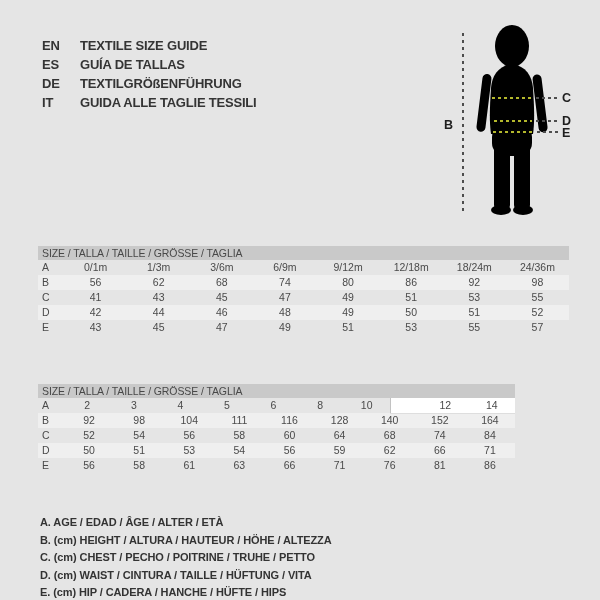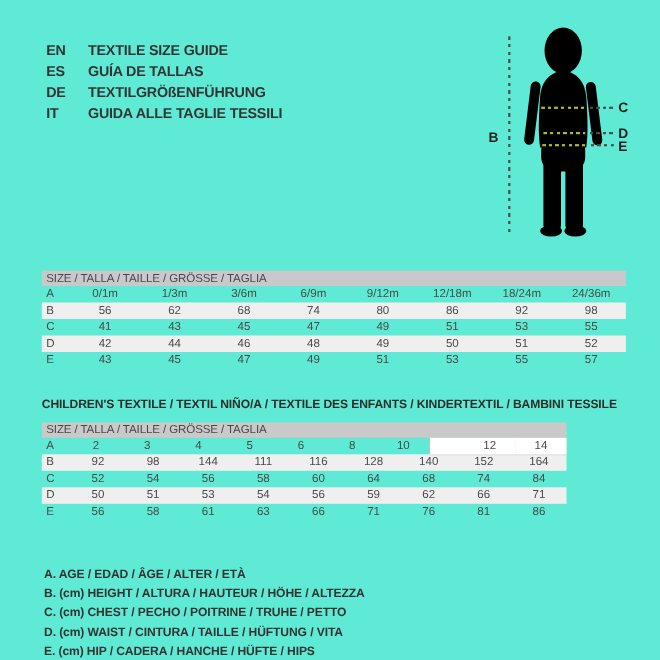--- a/index.html
+++ b/index.html
@@ -1,16 +1,16 @@
 <!DOCTYPE html>
 <html><head>
 <meta charset="utf-8">
 <style>
   html,body{margin:0;padding:0;background:#fff;}
-  .canvas{position:relative;width:600px;height:600px;background:#5eead4;
+  .canvas{position:relative;width:600px;height:600px;background:#e5e5e5;
     font-family:"Liberation Sans",sans-serif;color:#3f3f3f;overflow:hidden;text-decoration:underline;}
 
   
   .langs{position:absolute;left:42px;top:36px;}
   .lang-row{display:flex;font-size:13px;font-weight:bold;line-height:19px;color:#343434;letter-spacing:-0.2px;}
   .lang-code{width:38px;}
 
   
   .figure-wrap{position:absolute;left:430px;top:10px;width:170px;height:215px;}
   .silhouette{position:absolute;left:45px;top:12px;}
@@ -146,40 +146,39 @@
         <span class="cell">45</span>
         <span class="cell">47</span>
         <span class="cell">49</span>
         <span class="cell">51</span>
         <span class="cell">53</span>
         <span class="cell">55</span>
         <span class="cell">57</span>
       </div>
     </div>
 
-  <div class="table-title" style="top:362px;">CHILDREN'S TEXTILE / TEXTIL NIÑO/A / TEXTILE DES ENFANTS / KINDERTEXTIL / BAMBINI TESSILE</div>
   <div class="size-table" id="children-table">
       <div class="thead">SIZE / TALLA / TAILLE / GRÖSSE / TAGLIA</div>
       <div class="trow">
         <span class="cell lbl">A</span>
         <span class="cell">2</span>
         <span class="cell">3</span>
         <span class="cell">4</span>
         <span class="cell">5</span>
         <span class="cell">6</span>
         <span class="cell">8</span>
         <span class="cell">10</span>
         <span class="cell">12</span>
         <span class="cell">14</span>
       </div>
       <div class="trow shaded">
         <span class="cell lbl">B</span>
         <span class="cell">92</span>
         <span class="cell">98</span>
-        <span class="cell">144</span>
+        <span class="cell">104</span>
         <span class="cell">111</span>
         <span class="cell">116</span>
         <span class="cell">128</span>
         <span class="cell">140</span>
         <span class="cell">152</span>
         <span class="cell">164</span>
       </div>
       <div class="trow">
         <span class="cell lbl">C</span>
         <span class="cell">52</span>

